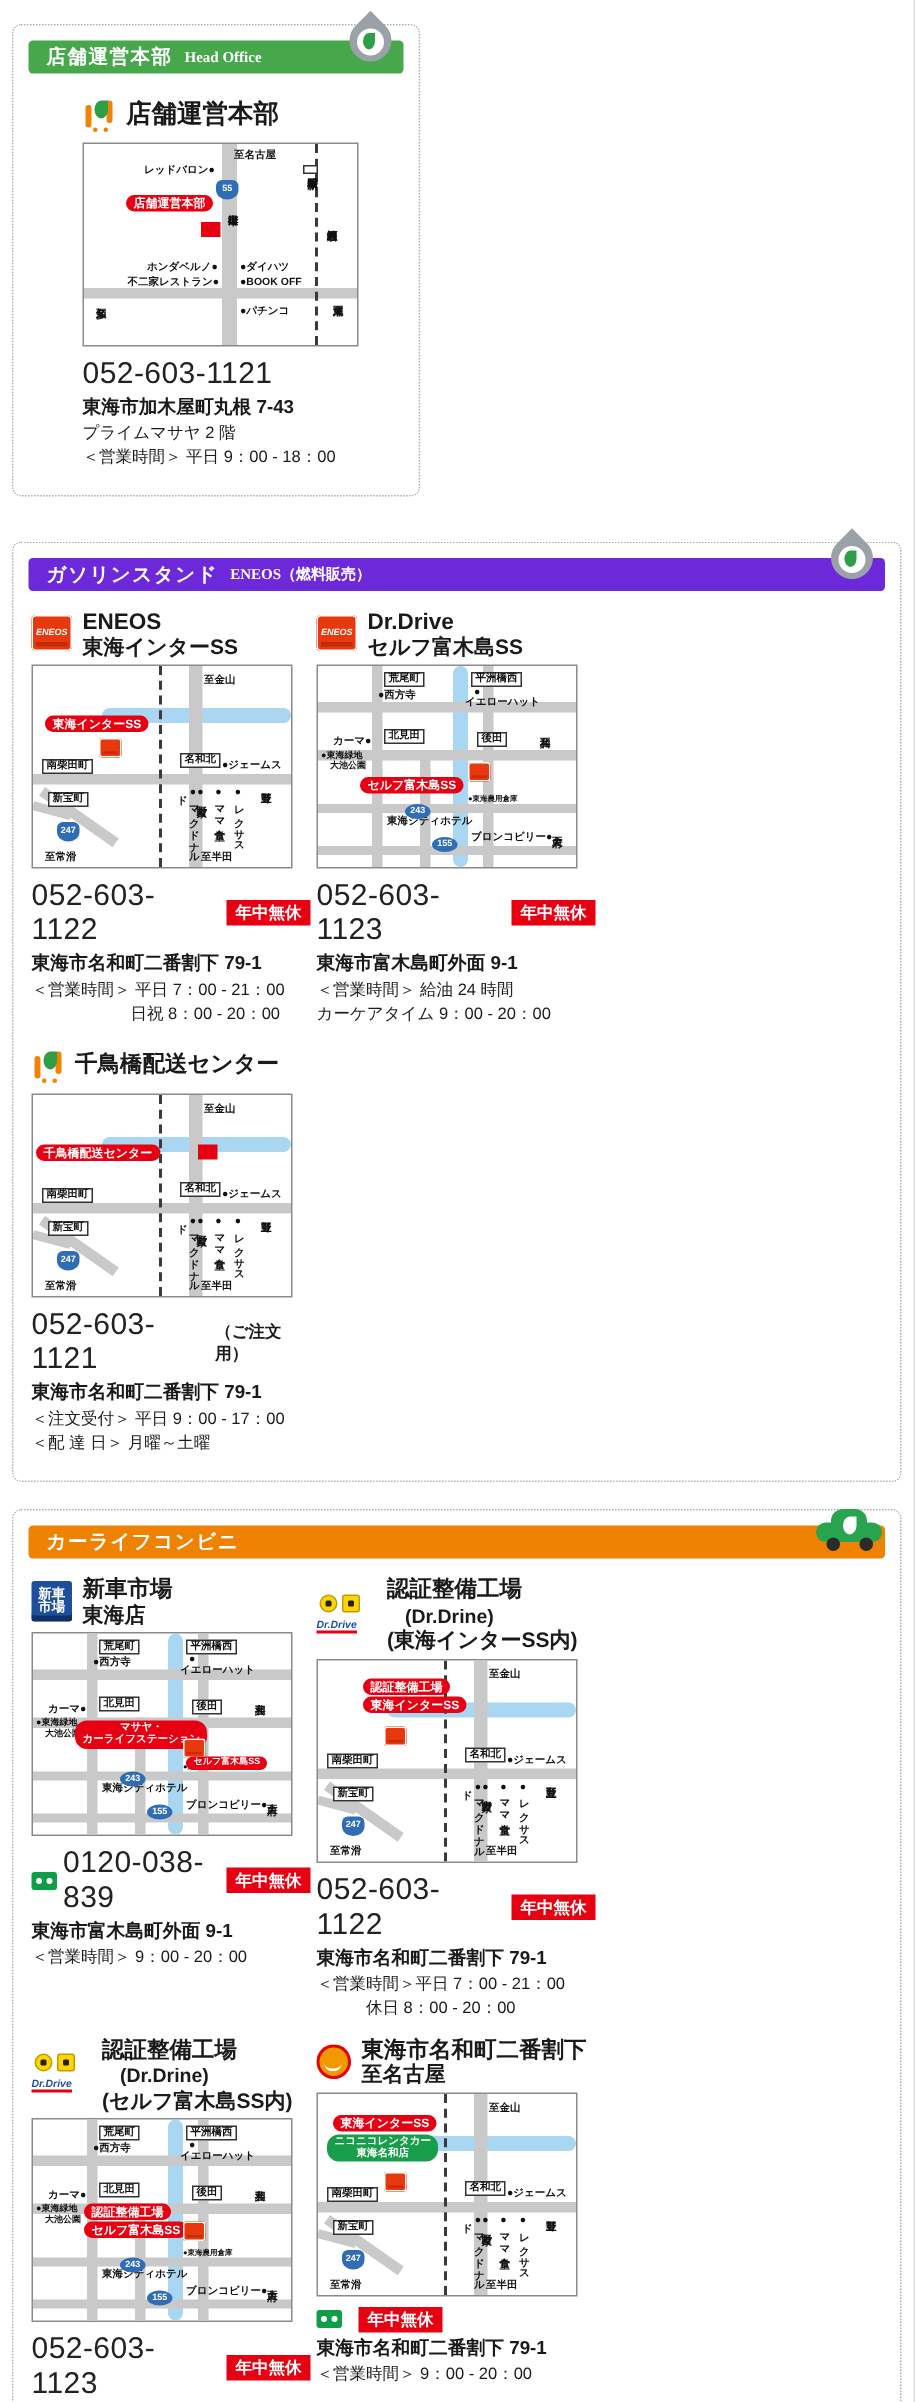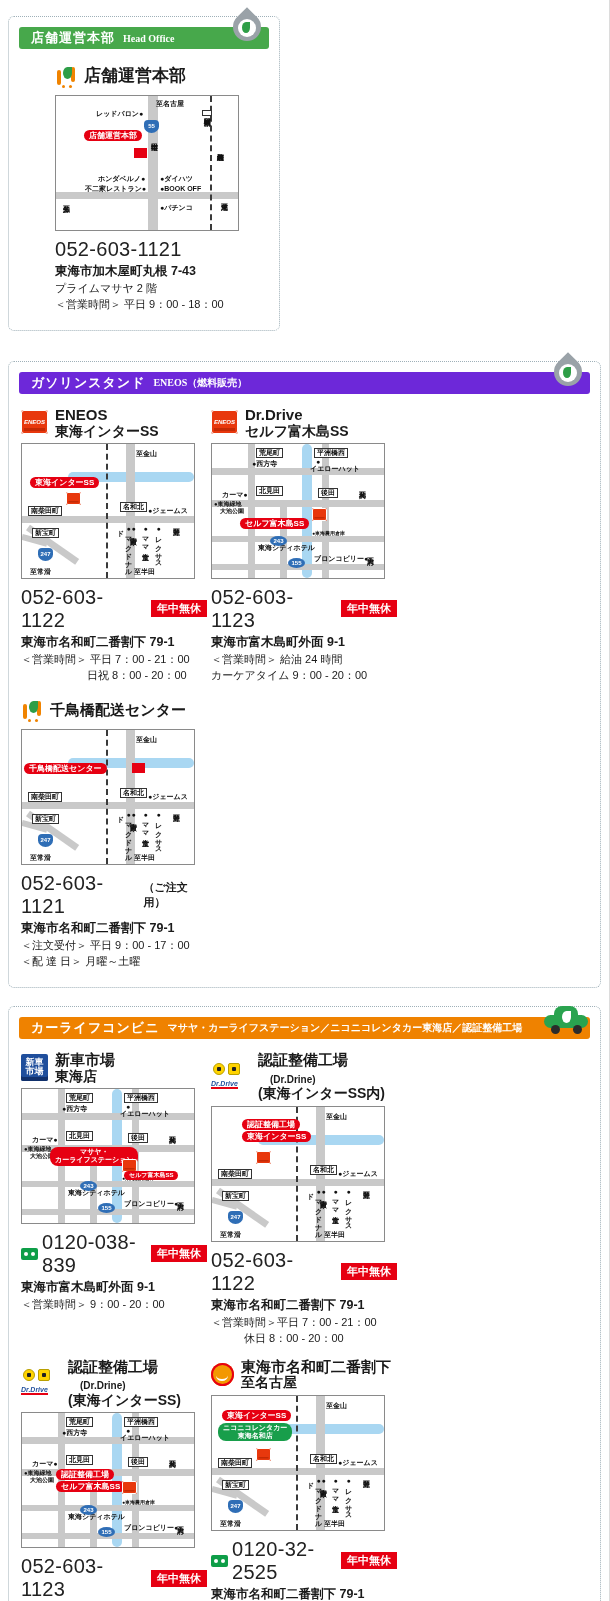--- a/index.html
+++ b/index.html
@@ -42,21 +42,21 @@
   .car-wheels{position:absolute;left:7px;top:22px;width:9px;height:9px;background:#2b2b2b;border-radius:50%;box-shadow:22px 0 0 #2b2b2b;}
   .car-dot{position:absolute;left:18px;top:8px;width:9px;height:12px;background:#fff;border-radius:50% 0 50% 50%;}
   
   .stores{display:flex;flex-wrap:wrap;padding:2px 2px 0;}
   .sec-ho .stores{padding-left:36px;}
   .store{width:186px;margin:0 4px 12px 0;}
   .sec-ho .store,.sec-mob .store{width:auto;}
   .store-head{display:flex;align-items:center;min-height:30px;margin-bottom:3px;}
   .store-name{line-height:1.1;}
   .name1{font-size:15px;font-weight:bold;}
-  .name-suffix{font-size:10px;font-weight:bold;margin-left:12px;}
+  .name-suffix{font-size:13px;font-weight:bold;margin-left:12px;}
   .name2{font-size:14px;font-weight:bold;}
   .sec-ho .name1,.sec-mob .name1{font-size:17px;}
   
   .logo{flex:none;margin-right:7px;position:relative;}
   .logo-eneos{width:27px;height:24px;background:#e8380d;border-radius:3px;display:flex;align-items:center;justify-content:center;
     box-shadow:inset 0 0 0 1px #fff,inset 0 0 0 3px #e8380d,inset 0 -6px 0 #c42a05;}
   .logo-eneos .logo-text{color:#fff;font-size:6px;font-weight:bold;font-style:italic;letter-spacing:0;}
   .logo-masaya{width:22px;height:26px;}
   .logo-masaya::before{content:"";position:absolute;left:2px;top:7px;width:4px;height:15px;background:#f08300;border-radius:2px;box-shadow:14px -3px 0 #f08300;}
   .logo-masaya .leaf{position:absolute;left:8px;top:4px;width:9px;height:12px;background:#2e9e47;border-radius:50% 0 50% 50%;}
@@ -291,21 +291,20 @@
           <div class="address">東海市名和町二番割下 79-1</div>
           <div class="hours">＜注文受付＞ 平日 9：00 - 17：00</div>
           <div class="hours">＜配 達 日＞ 月曜～土曜</div>
         </div>
       </div>
   </section>
 
   <section class="sec sec-car">
     <div class="secbar bar-car">
       <span class="t">カーライフコンビニ</span>
-      <span class="s">マサヤ・カーライフステーション／ニコニコレンタカー東海店／認証整備工場</span>
       <span class="bar-icon">
         <span class="car-roof"></span>
         <span class="car-body"></span>
         <span class="car-wheels"></span>
         <span class="car-dot"></span>
       </span>
     </div>
     <div class="stores">
         <div class="store">
           <div class="store-head">
@@ -403,21 +402,21 @@
         </div>
         <div class="store">
           <div class="store-head">
             <div class="logo logo-drdrive">
               <span class="dd-ico dd1"></span>
               <span class="dd-ico dd2"></span>
               <span class="logo-text">Dr.Drive</span>
             </div>
             <div class="store-name">
               <div class="nline"><span class="name1">認証整備工場</span><span class="name-suffix">(Dr.Drine)</span></div>
-              <div class="name2">(東海インターSS)</div>
+              <div class="name2">(セルフ富木島SS内)</div>
             </div>
           </div>
           <div class="map">
             <div class="mi mi-hwyv" style="left: 90px; top: 0px; width: 10px; height: 134px;"></div>
             <div class="mi mi-rv" style="left: 36px; top: 0px; width: 7px; height: 134px;"></div>
             <div class="mi mi-rv" style="left: 110px; top: 0px; width: 7px; height: 134px;"></div>
             <div class="mi mi-rv" style="left: 68px; top: 56px; width: 7px; height: 78px;"></div>
             <div class="mi mi-rh" style="left: 0px; top: 24px; width: 172px; height: 7px;"></div>
             <div class="mi mi-rh" style="left: 0px; top: 56px; width: 172px; height: 7px;"></div>
             <div class="mi mi-rh" style="left: 0px; top: 92px; width: 172px; height: 6px;"></div>
@@ -480,21 +479,20 @@
             <div class="mi mi-lbl" style="left: 112px; top: 124px;">至半田</div>
             <div class="mi mi-lbl" style="left: 8px; top: 124px;">至常滑</div>
             <div class="mi mi-shield" style="left: 16px; top: 104px;">247</div>
             <div class="mi mi-pill" style="left: 10px; top: 14px;">東海インターSS</div>
             <div class="mi mi-pill2" style="left: 6px; top: 27px; background: rgb(24, 158, 75);">ニコニコレンタカー
 東海名和店</div>
             <div class="mi mi-mkeneos" style="left: 44px; top: 52px;"></div>
           </div>
           <div class="phone-row">
             <span class="free-icon"></span>
-            <span class="phone">0120-32-2525</span>
             <span class="badge">年中無休</span>
           </div>
           <div class="address">東海市名和町二番割下 79-1</div>
           <div class="hours">＜営業時間＞ 9：00 - 20：00</div>
         </div>
       </div>
   </section>
 
 </div>
 

